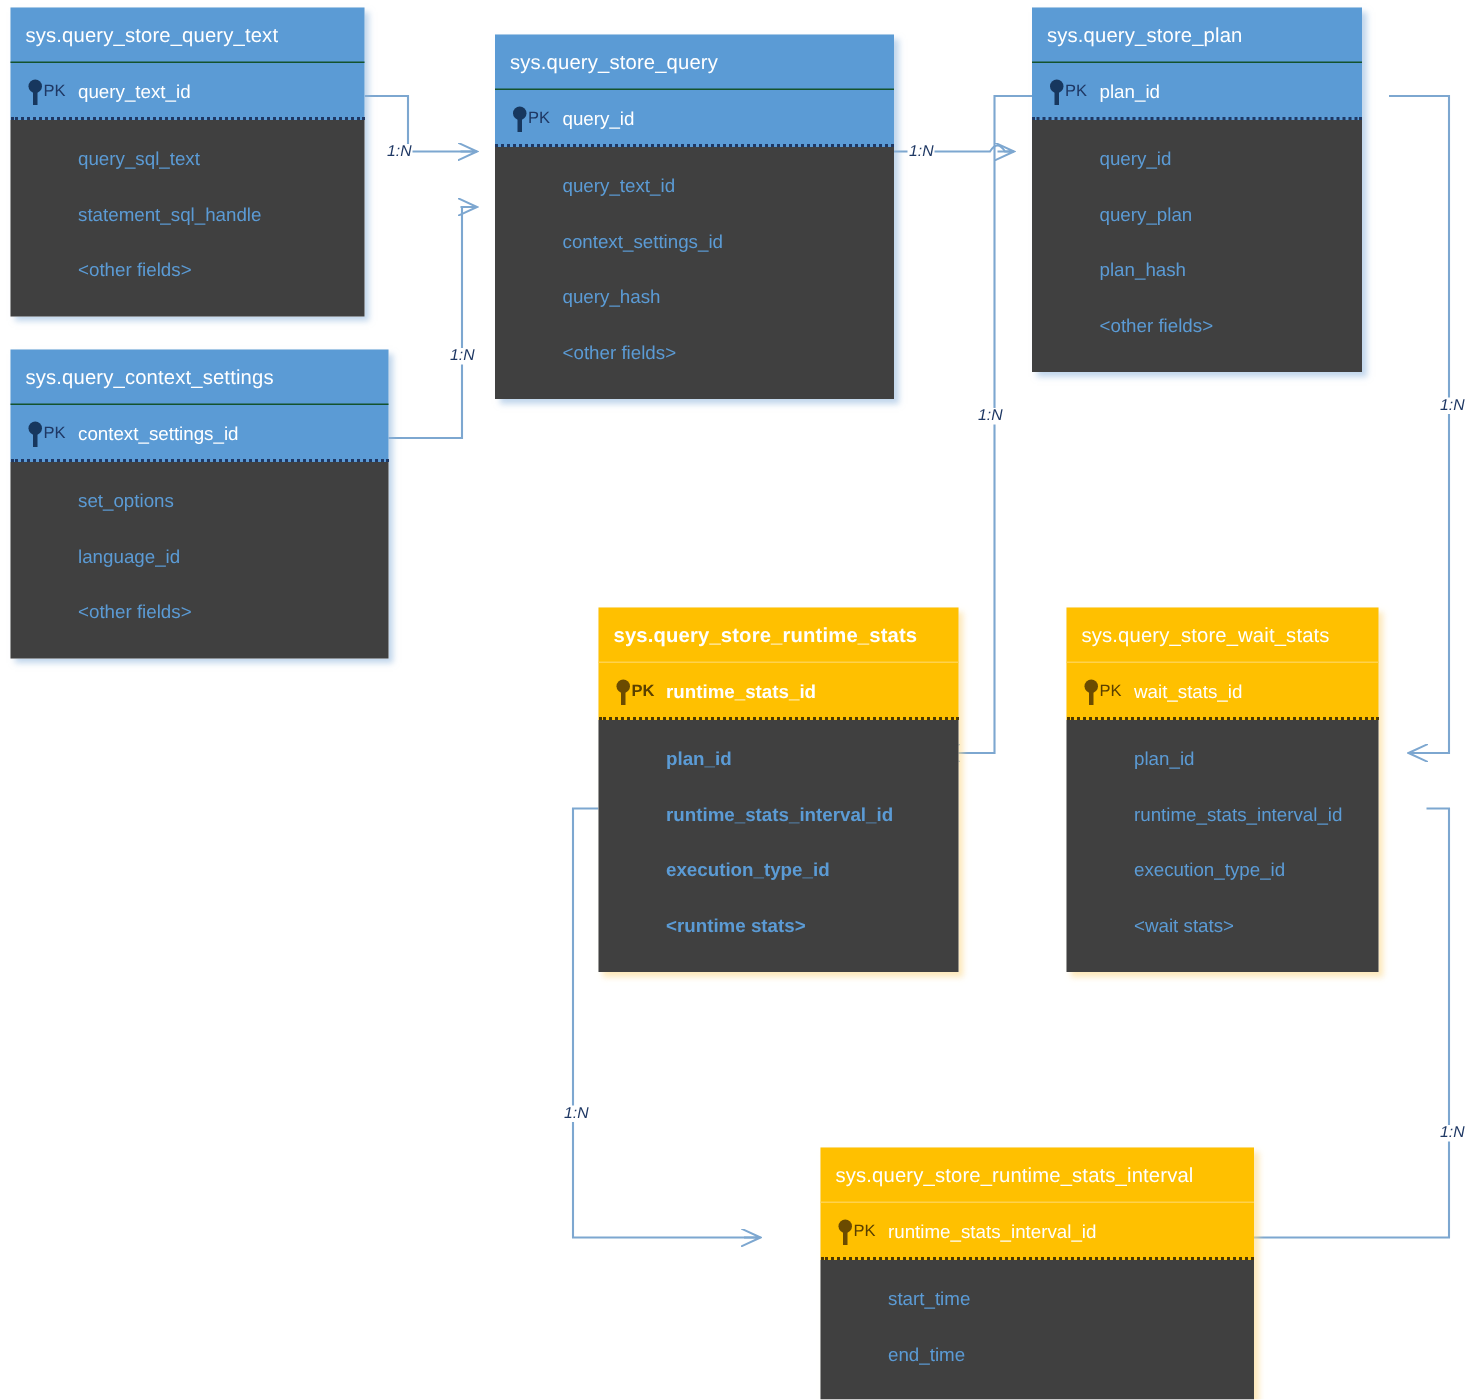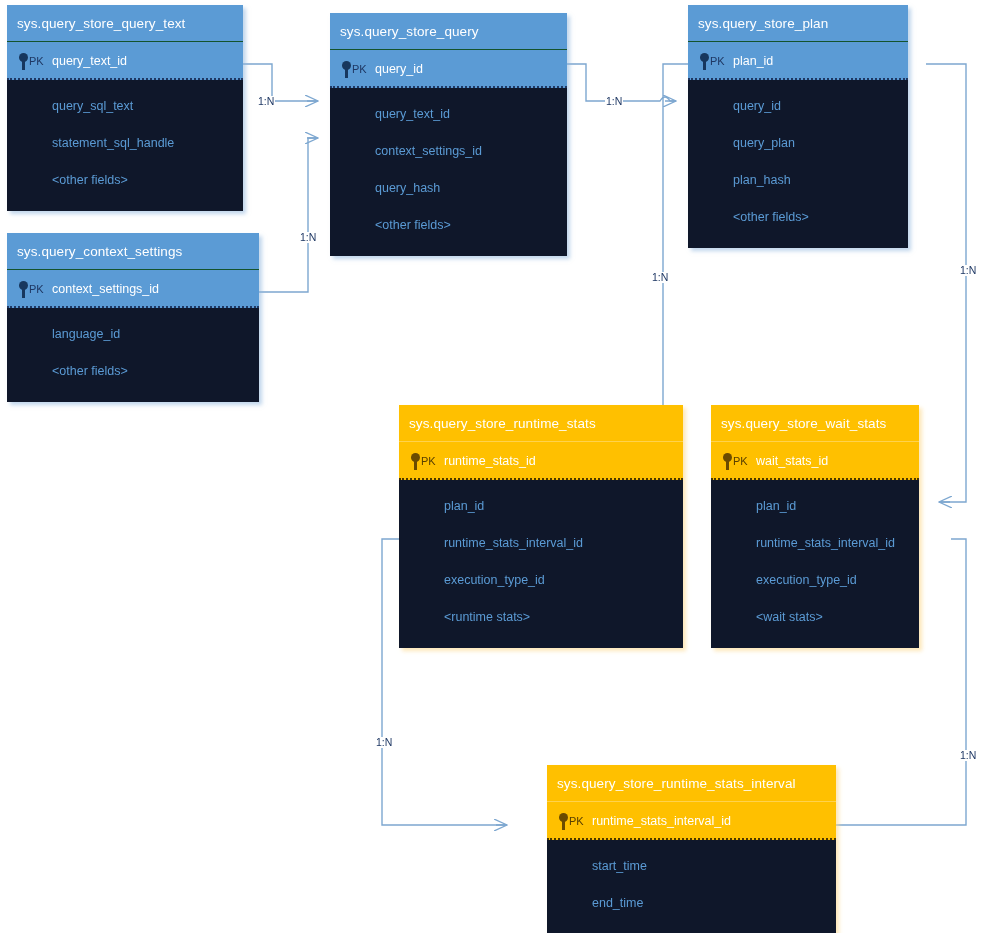--- a/index.html
+++ b/index.html
@@ -93,39 +93,40 @@
     position: absolute;
     left: 45px;
     top: 0;
     font-size: 12.5px;
     color: #ffffff;
   }
 
   .fields {
     box-sizing: border-box;
     padding: 8px 12px 12px 0;
-    background: #0f172a;
+    background: #404040;
   }
   .field {
     height: 37px;
     line-height: 37px;
     padding-left: 45px;
     font-size: 12.5px;
     color: #5b9bd5;
     white-space: nowrap;
     overflow: hidden;
   }
   .card-label {
     position: absolute;
     font-size: 10.5px;
     color: #1f3864;
     background: #ffffff;
     padding: 0 1px;
     line-height: 11px;
     white-space: nowrap;
+    font-style: italic;
   }
 </style>
 </head>
 <body>
 
 <div id="canvas">
 
   <svg class="connectors" viewBox="0 0 983 933" xmlns="http://www.w3.org/2000/svg">
     <defs>
       <marker id="crowfoot" markerWidth="14" markerHeight="12" refX="13" refY="6" orient="auto" markerUnits="userSpaceOnUse">
@@ -172,21 +173,21 @@
       <span class="pk-tag">PK</span>
       <span class="pk-name">query_text_id</span>
     </div>
     <div class="fields">
       <div class="field">query_sql_text</div>
       <div class="field">statement_sql_handle</div>
       <div class="field">&lt;other fields&gt;</div>
     </div>
   </div>
 
-  <div class="entity blue" style="left:330px; top:13px; width:237px;">
+  <div class="entity blue" style="left:330px; top:23px; width:266px;">
     <div class="ent-header">sys.query_store_query</div>
     <div class="pk-row">
       <span class="key-icon">
           <span class="kcirc"></span>
           <span class="kstem"></span>
         </span>
       <span class="pk-tag">PK</span>
       <span class="pk-name">query_id</span>
     </div>
     <div class="fields">
@@ -219,26 +220,27 @@
     <div class="ent-header">sys.query_context_settings</div>
     <div class="pk-row">
       <span class="key-icon">
           <span class="kcirc"></span>
           <span class="kstem"></span>
         </span>
       <span class="pk-tag">PK</span>
       <span class="pk-name">context_settings_id</span>
     </div>
     <div class="fields">
+      <div class="field">set_options</div>
       <div class="field">language_id</div>
       <div class="field">&lt;other fields&gt;</div>
     </div>
   </div>
 
-  <div class="entity orange" style="left:399px; top:405px; width:284px;">
+  <div class="entity orange" style="left:399px; top:405px; width:240px;font-weight:bold;">
     <div class="ent-header">sys.query_store_runtime_stats</div>
     <div class="pk-row">
       <span class="key-icon">
           <span class="kcirc"></span>
           <span class="kstem"></span>
         </span>
       <span class="pk-tag">PK</span>
       <span class="pk-name">runtime_stats_id</span>
     </div>
     <div class="fields">

